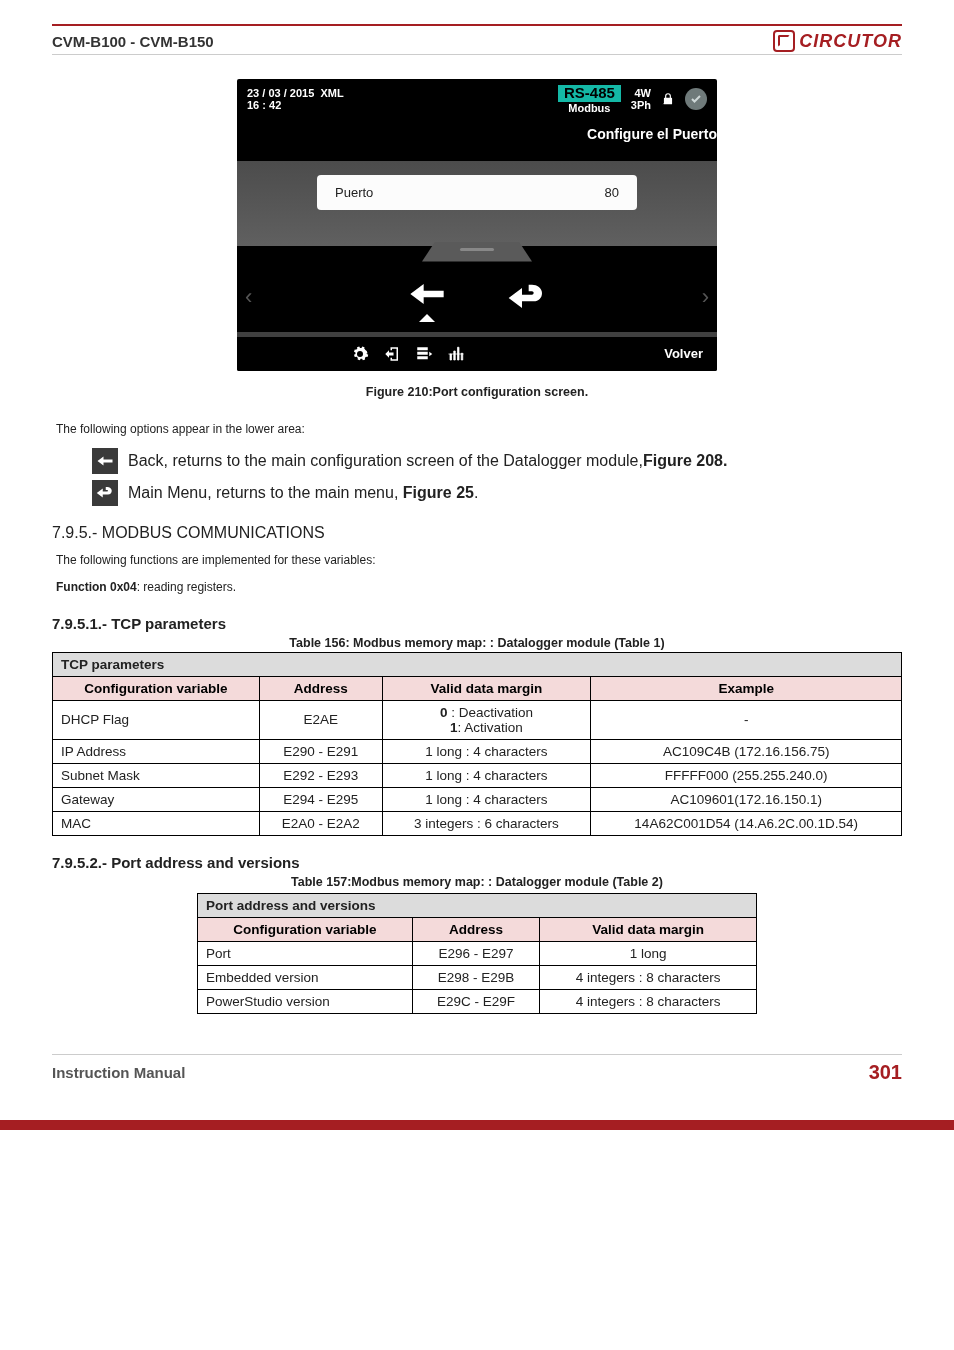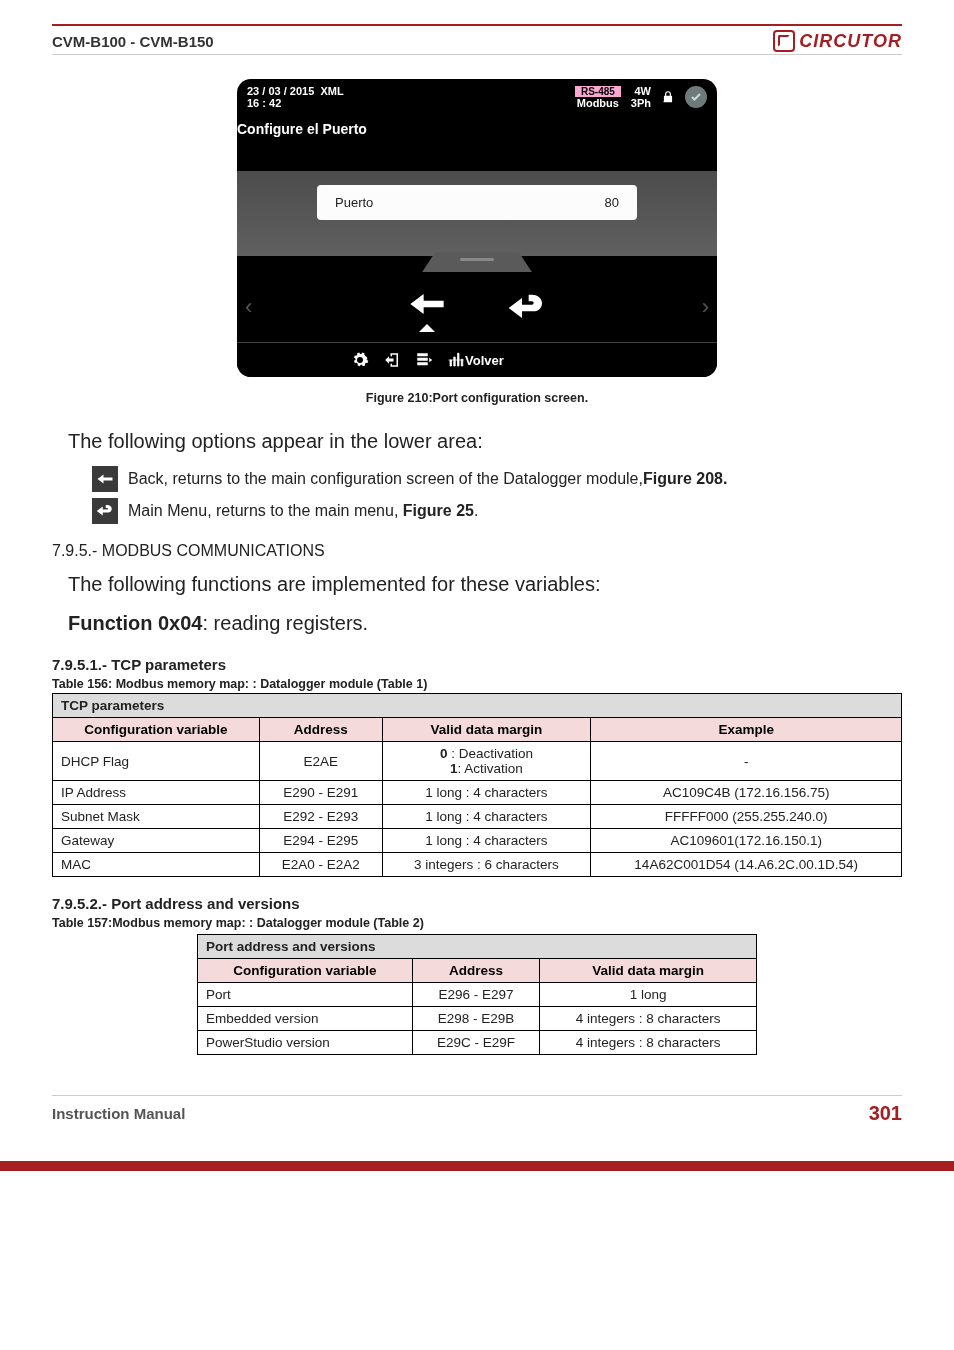--- a/index.html
+++ b/index.html
@@ -6,61 +6,61 @@
   body { font-family: Arial, Helvetica, sans-serif; width: 954px; background: #fff; color: #222; }
   .page { padding: 24px 52px 30px 52px; position: relative; }
   .top-rule { border-top: 2px solid #a51e22; margin-bottom: 4px; }
   .header-row { display: flex; justify-content: space-between; align-items: center; border-bottom: 1px solid #ccc; padding-bottom: 2px; }
   .doc-title { font-weight: bold; font-size: 15px; color: #333; }
   .logo { display: flex; align-items: center; gap: 4px; }
   .logo-mark { width: 22px; height: 22px; border: 2px solid #a51e22; border-radius: 4px; position: relative; }
   .logo-mark::after { content: ""; position: absolute; left: 3px; top: 3px; right: 3px; bottom: 3px; border: 2px solid #a51e22; border-radius: 2px; border-right-color: transparent; border-bottom-color: transparent; }
   .logo-text { font-family: "Arial Black", Arial, sans-serif; letter-spacing: 1px; color: #a51e22; font-size: 18px; font-weight: 900; font-style: italic; }
 
-  .device { width: 480px; margin: 24px auto 8px auto; background: #000; border-radius: 14px; overflow: hidden; font-size: 13px; }
+  .device { width: 480px; margin: 24px auto 8px auto; background: #000; border-radius: 2px; overflow: hidden; font-size: 13px; }
   .dev-status { display: flex; align-items: center; justify-content: space-between; color: #fff; padding: 6px 10px 2px 10px; font-size: 11px; }
   .dev-status-left { line-height: 1.1; }
   .dev-status-left .dt { font-weight: bold; }
   .dev-status-right { display: flex; align-items: center; gap: 10px; }
-  .rs-badge { background: #f9a8d4; color: #000; padding: 0 6px; font-weight: bold; font-size: 10px; line-height: 1.1; text-align: left; }
+  .rs-badge { background: #14b8a6; color: #000; padding: 0 6px; font-weight: bold; font-size: 15px; line-height: 1.1; text-align: left; }
   .modbus { color:#fff; font-weight:bold; font-size:11px; text-align:center; }
   .ph { color:#fff; font-weight:bold; font-size:11px; line-height:1.1; text-align:right; }
   .lock-ic { width: 14px; height: 16px; }
   .check-ic { width: 22px; height: 22px; background:#6f7a7a; border-radius:50%; display:flex; align-items:center; justify-content:center; color:#bcc; font-weight:bold; }
 
-  .dev-title { color:#fff; text-align:left; font-weight:bold; padding: 10px 0 34px 0; font-size: 14px; }
+  .dev-title { color:#fff; text-align:right; font-weight:bold; padding: 10px 0 19px 0; font-size: 14px; }
   .dev-field-wrap { background: linear-gradient(#4c4c4c,#606060); padding: 14px 80px 36px 80px; }
   .dev-field { background:#fcfcfc; border-radius:4px; display:flex; justify-content:space-between; align-items:flex-start; padding: 10px 18px; font-size: 13px; color:#222; }
   .tab-handle { width: 110px; height: 20px; margin: -4px auto 0 auto; background:#5a5a5a; clip-path: polygon(12% 0, 88% 0, 100% 100%, 0 100%); position: relative; }
   .tab-handle::after { content:""; position:absolute; left:38px; right:38px; top:6px; height:3px; background:#888; border-radius:2px; }
 
   .nav-row { background:#000; display:flex; align-items:center; justify-content:center; gap: 54px; padding: 12px 0 10px 0; position:relative; }
   .nav-chevron-l, .nav-chevron-r { position:absolute; top:50%; transform:translateY(-50%); color:#555; font-size:22px; }
   .nav-chevron-l { left:8px; } .nav-chevron-r { right:8px; }
   .arrow-box { width: 46px; height: 40px; display:flex; align-items:center; justify-content:center; }
   .arrow-svg { fill:#fff; }
   .page-ind { width: 0; height: 0; border-left: 8px solid transparent; border-right: 8px solid transparent; border-bottom: 8px solid #fff; margin: 0 auto; }
 
-  .bottom-bar { background:#000; border-top:1px solid #404040; display:flex; align-items:center; padding: 8px 14px; }
+  .bottom-bar { background:#000; border-top:5px solid #404040; display:flex; align-items:center; justify-content:space-between; padding: 8px 14px; }
   .bb-icons { display:flex; gap:14px; align-items:center; margin-left: 100px;}
   .bb-icon { width:18px; height:18px; fill:#fff; }
   .volver { color:#fff; font-weight:bold; font-size:13px; }
 
   .fig-caption { text-align:center; font-weight:bold; font-size:12.5px; margin: 14px 0 22px 0; }
 
-  .body-text { font-size: 20px; line-height: 1.45; margin: 10px 16px; }
+  .body-text { font-size: 12px; line-height: 1.45; margin: 10px 4px; }
   .icon-list { margin: 8px 0 18px 40px; }
   .icon-row { display:flex; align-items:center; gap:10px; margin: 6px 0; font-size:16px; }
   .mini-icon { width:26px; height:26px; background:#3a3a3a; display:flex; align-items:center; justify-content:center; }
   .mini-icon svg { fill:#fff; width:18px; height:18px; }
   .bold { font-weight:bold; }
 
   .h-sec { font-weight:normal; font-size:16px; margin: 14px 0 10px 0; }
   .h-sub { font-weight:bold; font-size:15px; margin: 18px 0 2px 0; }
-  .tbl-caption { text-align:left; font-weight:bold; font-size:12.5px; margin: 4px 0 2px 0; }
+  .tbl-caption { text-align:center; font-weight:bold; font-size:12.5px; margin: 4px 0 2px 0; }
 
   table { border-collapse: collapse; width: 100%; font-size: 13.5px; }
   table.narrow { width: 560px; margin: 4px auto; }
   th, td { border: 1px solid #000; padding: 4px 8px; text-align: center; }
   td.left { text-align:left; }
   .thead-cat { background:#dcdcdc; font-weight:bold; text-align:left; }
   .thead-col { background:#f4dada; color:#000000; font-weight:bold; }
 
   .footer { border-top:1px solid #ccc; margin-top: 40px; padding-top: 6px; display:flex; justify-content:space-between; align-items:center; }
   .footer .fm { font-weight:bold; color:#555; font-size:15px; }

